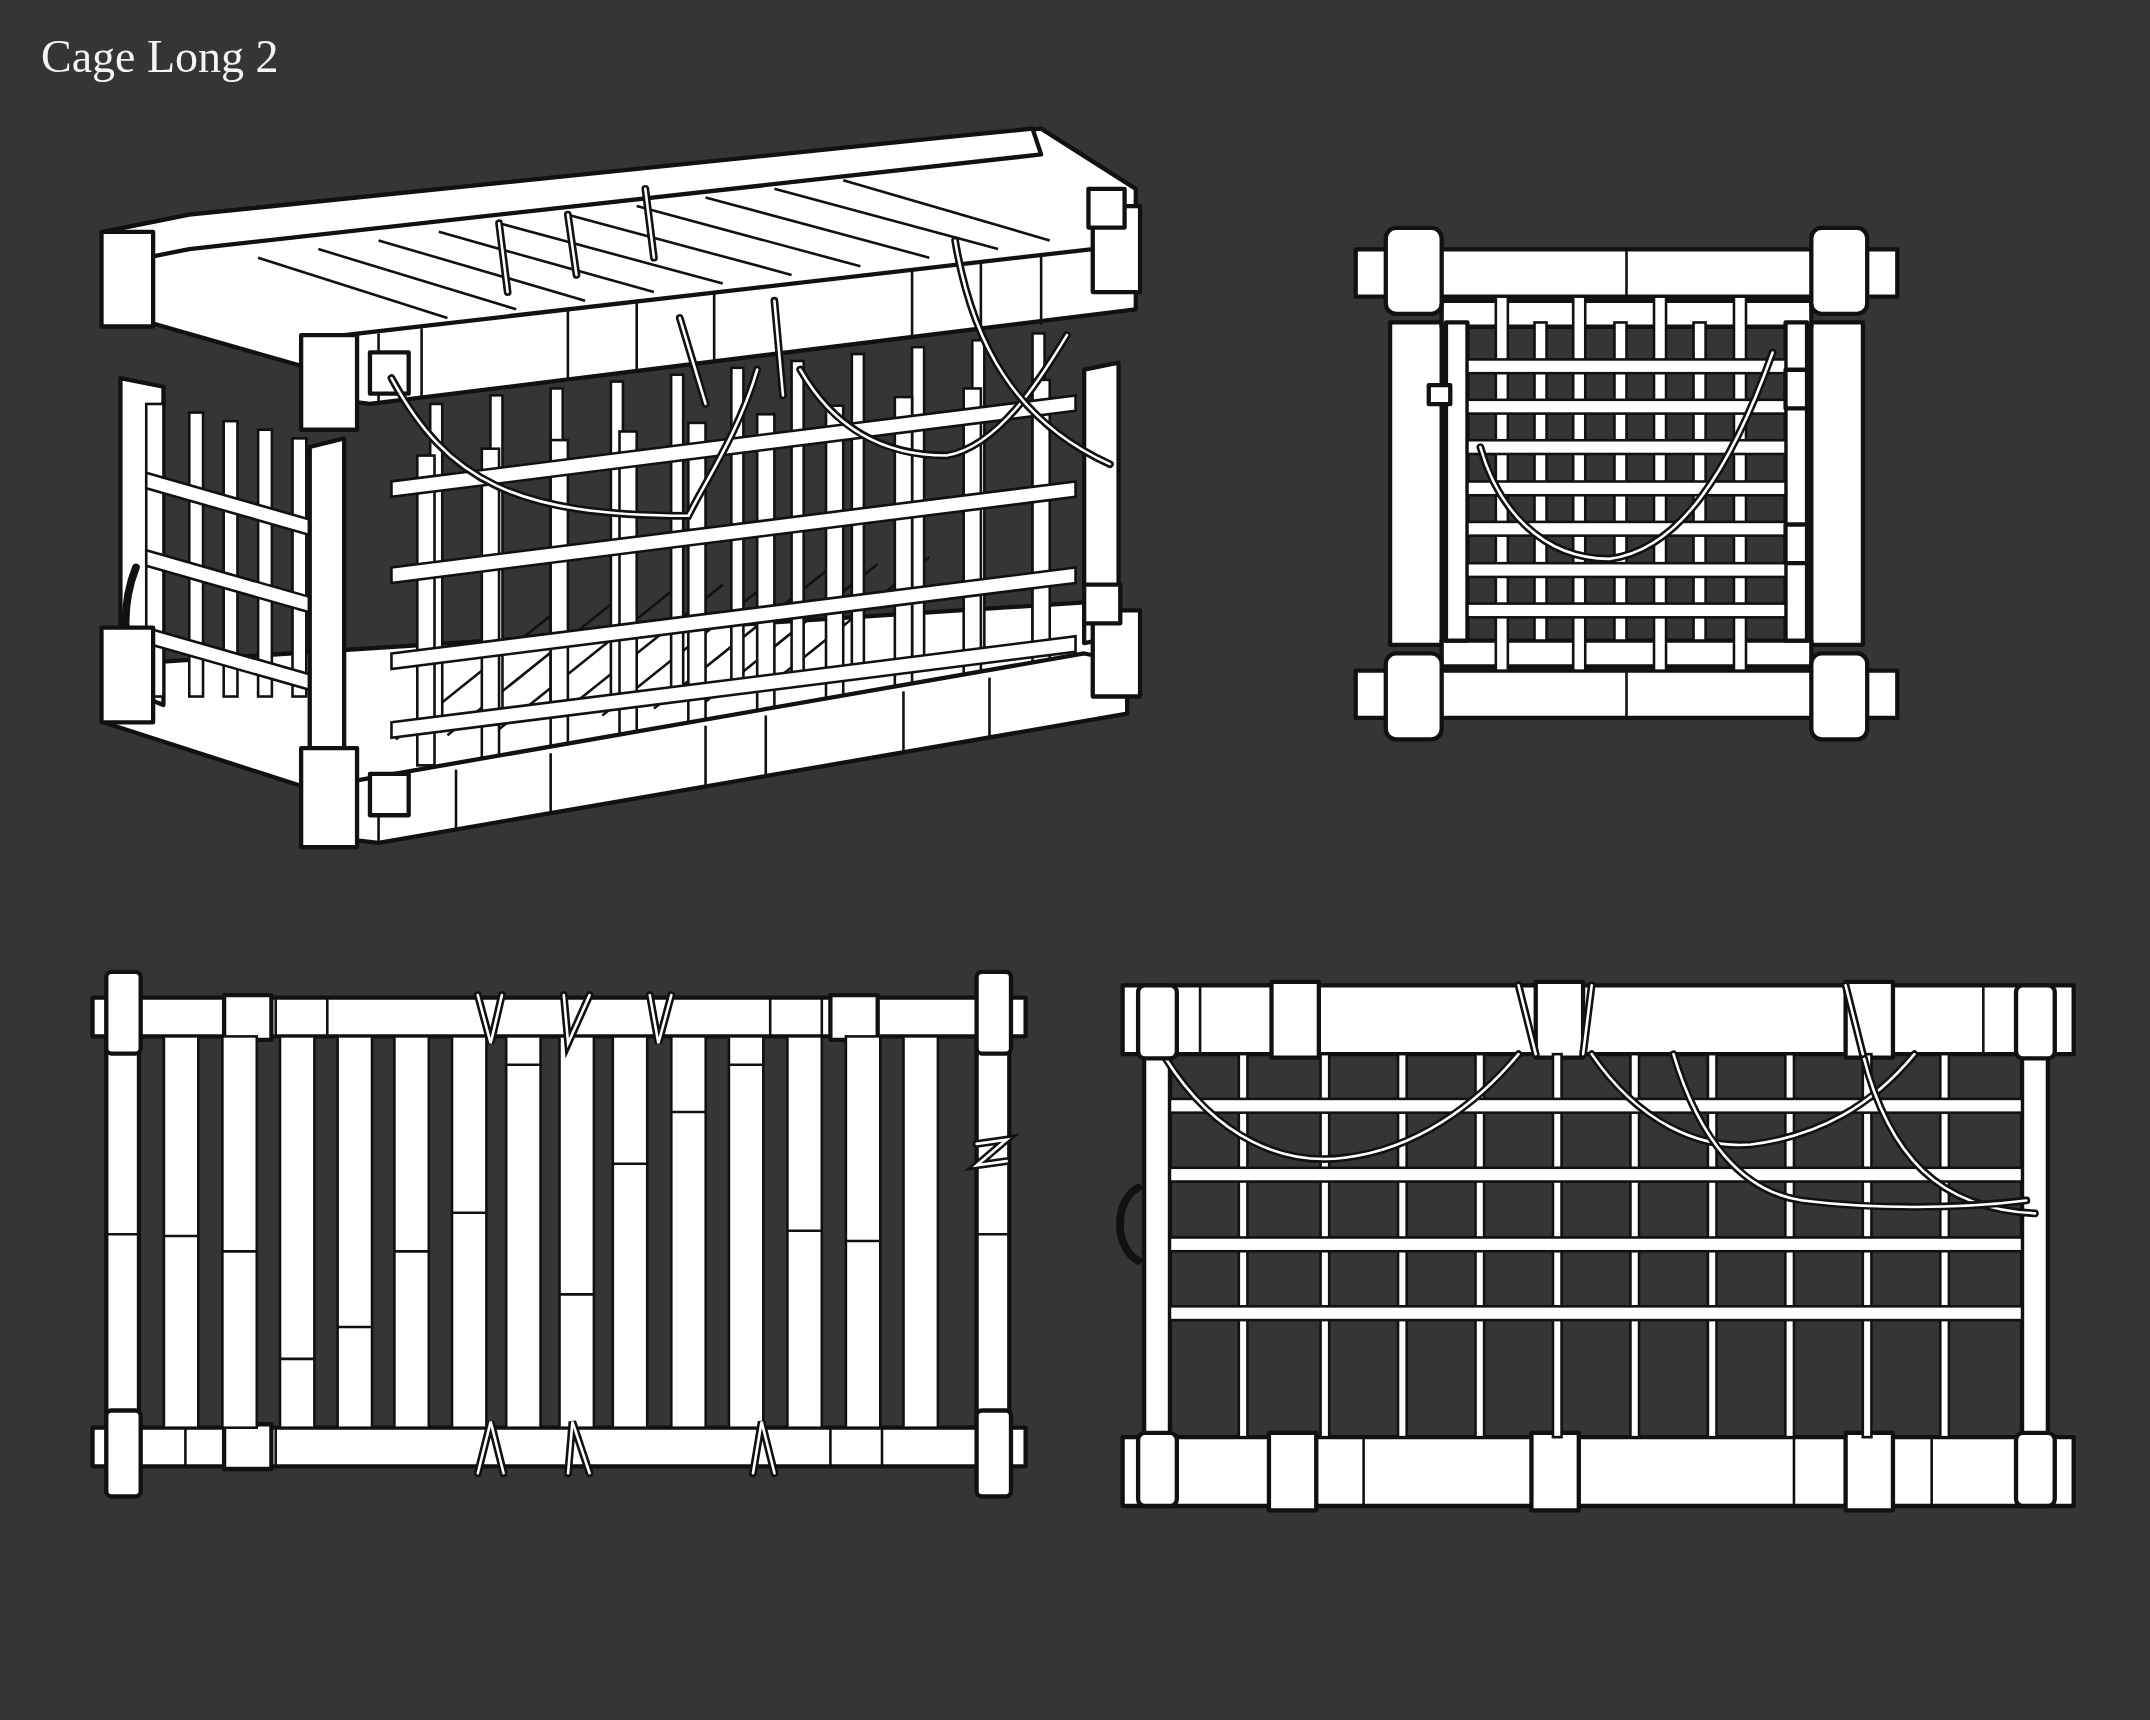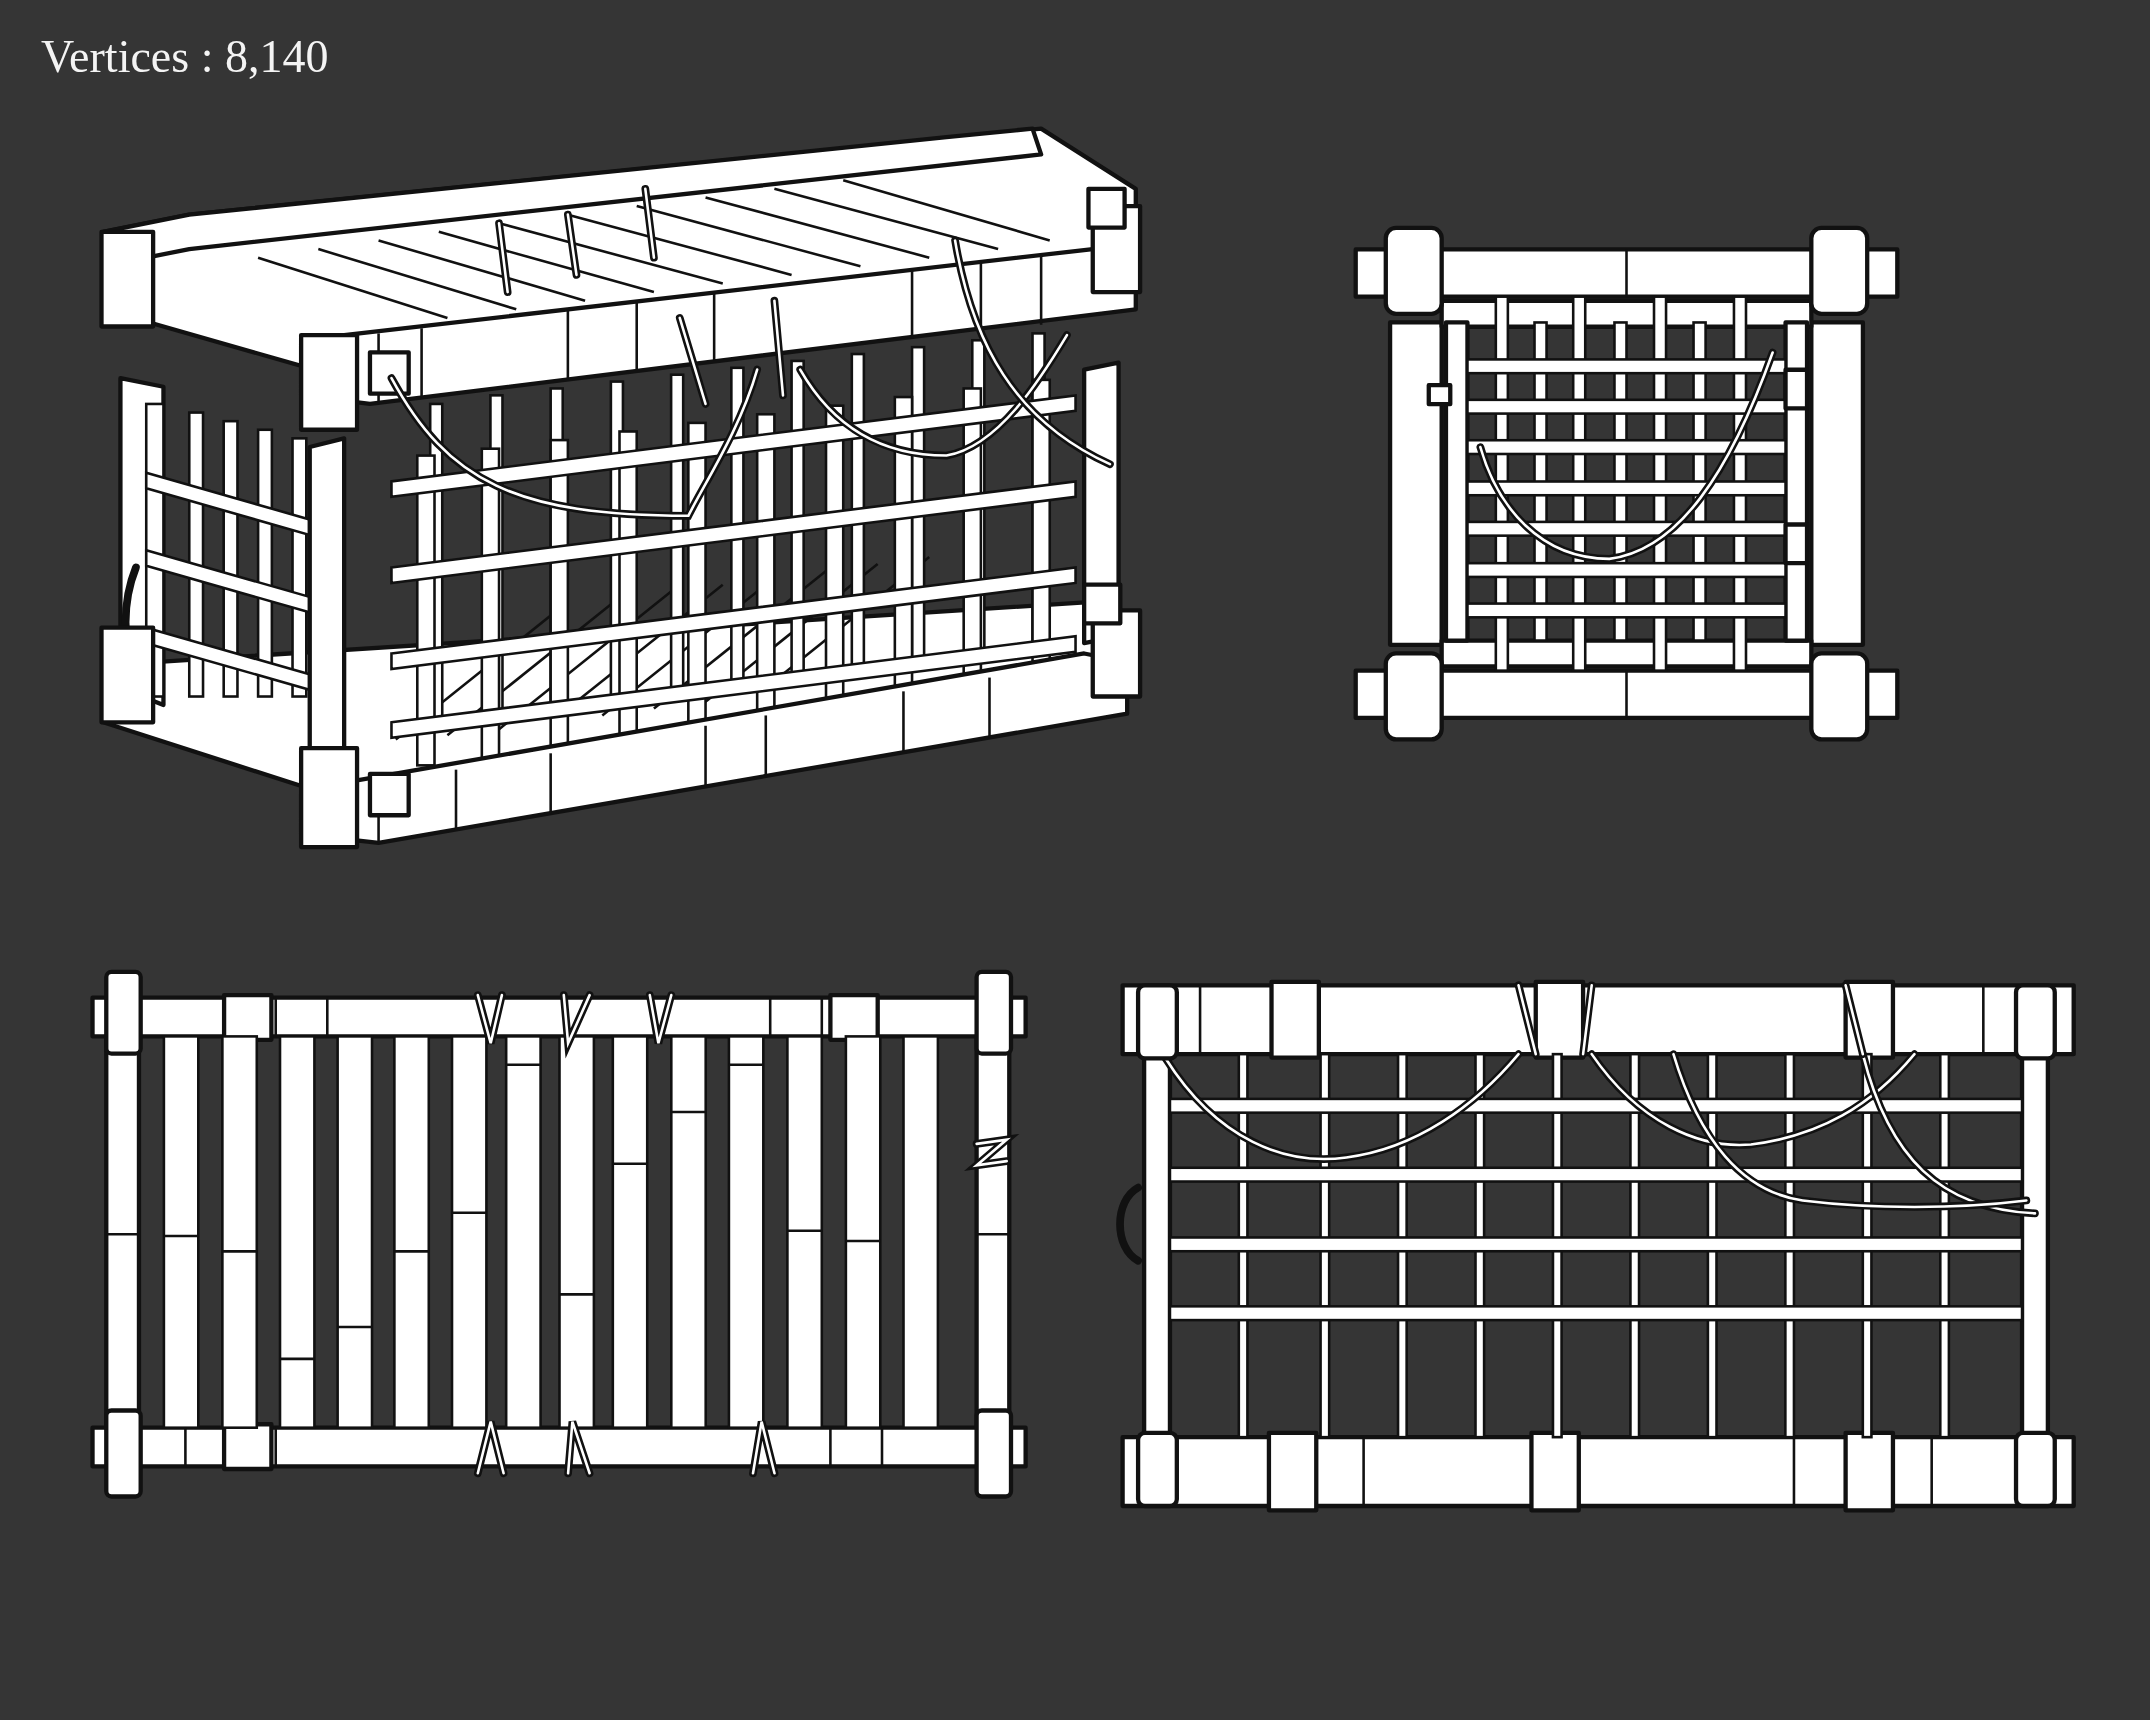--- a/index.html
+++ b/index.html
@@ -13,21 +13,21 @@
   svg .w { fill:#fff; stroke:#111; stroke-width:5; stroke-linejoin:round; }
   svg .wt { fill:#fff; stroke:#111; stroke-width:3; }
   svg .ln { fill:none; stroke:#111; stroke-width:3; }
   svg .rope { fill:none; stroke:#111; stroke-width:9; stroke-linecap:round; }
   svg .rope-in { fill:none; stroke:#fff; stroke-width:3; stroke-linecap:round; }
 </style>
 </head>
 <body>
 
 <div class="header">
-  <span class="vertices">Vertices : 8,140</span>
+  <span class="title">Cage Long 2</span>
 </div>
 
 <svg class="view" style="left:86px;top:120px" width="1067" height="740" viewBox="0 0 1240 860">
 
   <polygon class="w" points="20,640 80,630 1170,560 1200,590 1200,650 330,820 300,790 20,700"></polygon>
 
   <g class="ln">
     <line x1="360" y1="720" x2="560" y2="560"></line>
       <line x1="420" y1="715" x2="620" y2="555"></line>
     <line x1="480" y1="708" x2="680" y2="548"></line>

